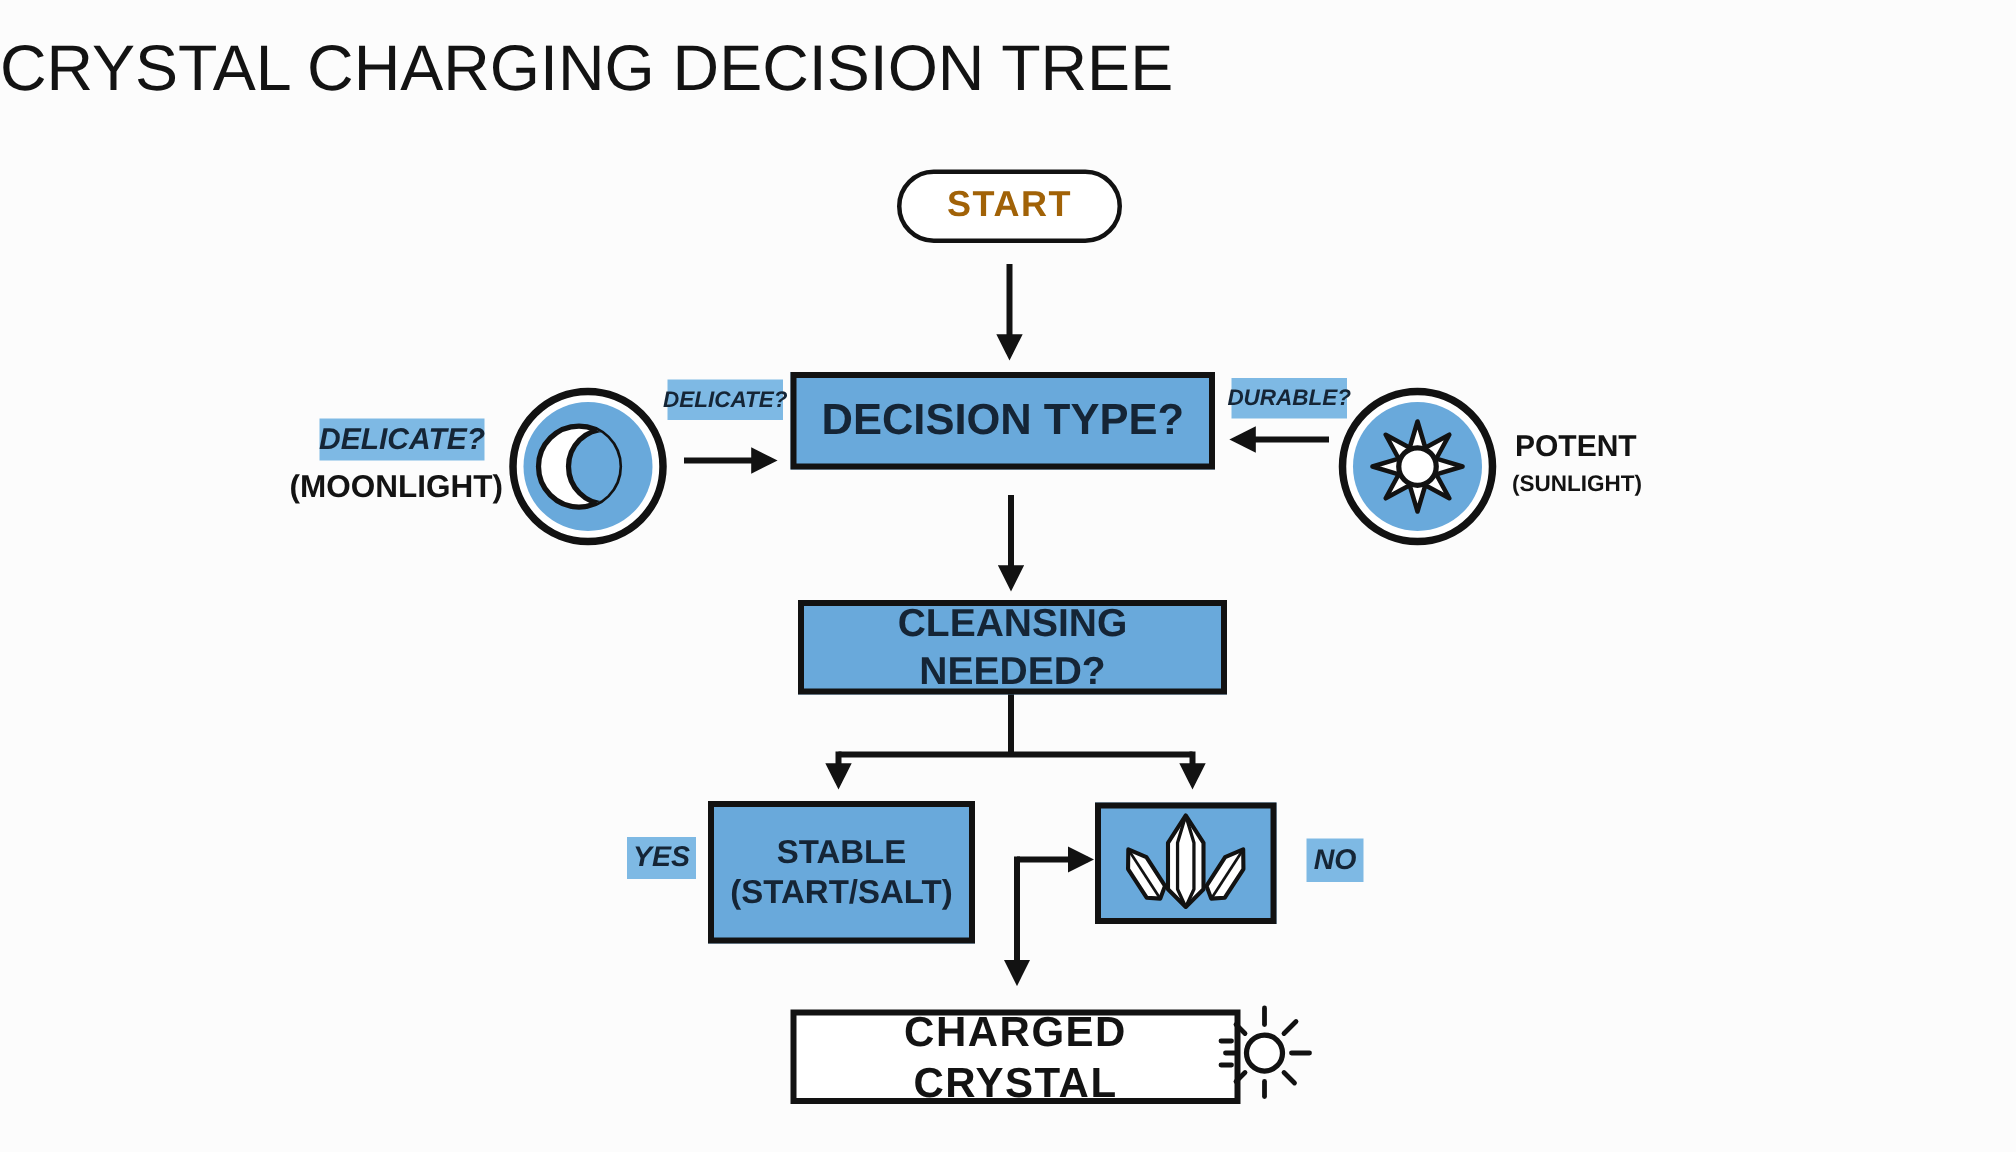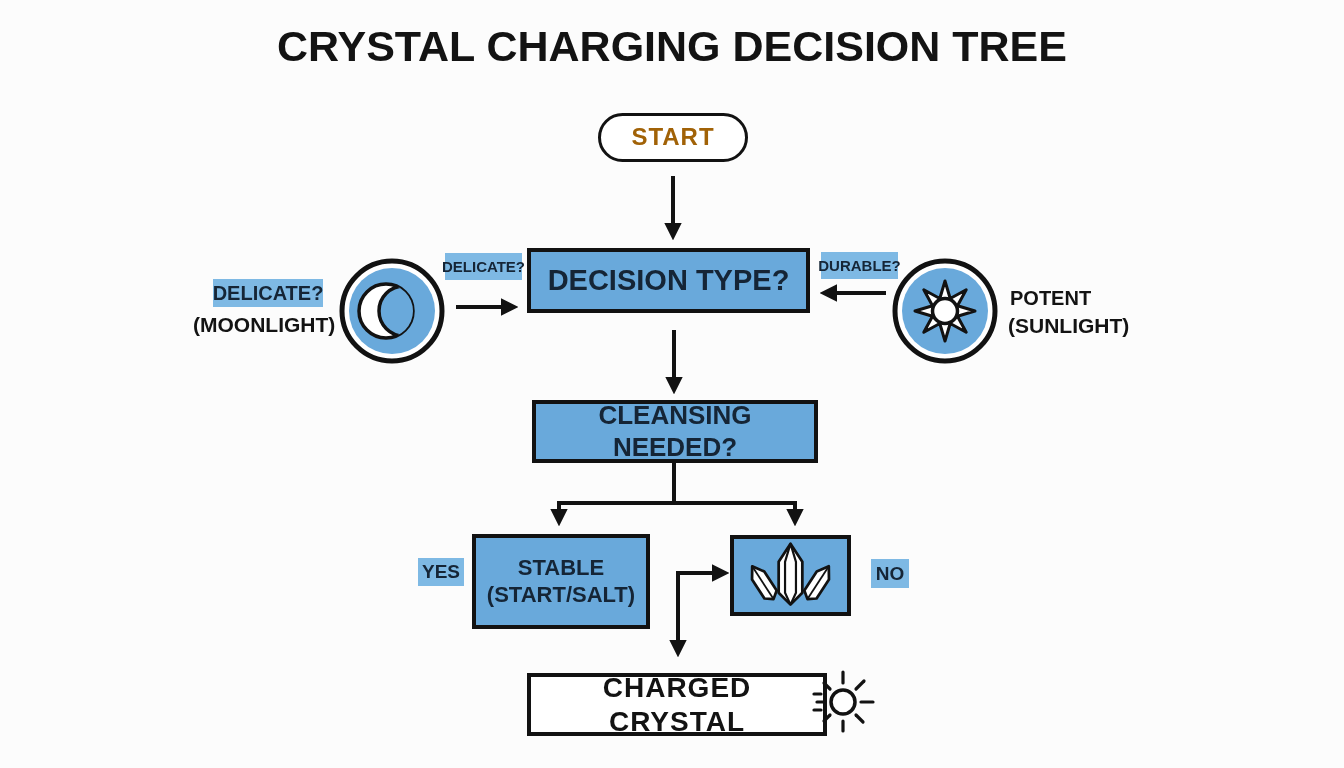--- a/index.html
+++ b/index.html
@@ -2,55 +2,55 @@
 <html><head>
 <meta charset="utf-8">
 <style>
   html,body { margin:0; padding:0; background:#e8e8e8; }
   .stage {
     position:relative; width:1344px; height:768px; overflow:hidden;
     background:#fcfcfc; font-family:"Liberation Sans","DejaVu Sans",sans-serif;
     color:#141414;
   }
   .title {
-    position:absolute; top:22px; left:0; right:0; text-align:center;
-    font-size:43px; font-weight:bold; letter-spacing:0px; color:#131313;
+    position:absolute; top:22px; left:0; right:0; 
+    font-size:43px; font-weight:normal; letter-spacing:0px; color:#131313;
   }
   .connectors { position:absolute; left:0; top:0; pointer-events:none; }
   .node {
     position:absolute; box-sizing:border-box; display:flex; flex-direction:column;
     align-items:center; justify-content:center; text-align:center;
     border:4px solid #121212; font-weight:bold; color:#152536; line-height:1.2;
   }
   .blue  { background:#69A9DB; }
   .white { background:#ffffff; }
   .node-start {
     left:598px; top:113px; width:150px; height:49px; border-radius:27px;
     border-width:3.5px; font-size:24px; color:#a16207; letter-spacing:1px;
   }
   .node-crystal-type { left:527px; top:248px; width:283px; height:65px; font-size:29px; }
   .node-cleansing    { left:532px; top:400px; width:286px; height:63px; font-size:26px; }
   .node-stable       { left:472px; top:534px; width:178px; height:95px; font-size:22px; }
   .node-crystal-box  { left:730px; top:535px; width:121px; height:81px; }
   .node-charged      { left:527px; top:673px; width:300px; height:63px; font-size:28px; color:#131313; letter-spacing:1px; }
   .chip {
     position:absolute; box-sizing:border-box; background:#7EB9E4; color:#152536;
-    font-weight:bold; display:flex; align-items:center; justify-content:center;
+    font-weight:bold; display:flex; align-items:center; justify-content:center;font-style:italic;
   }
   .chip-delicate-edge { left:445px; top:253px; width:77px;  height:27px; font-size:15px; }
   .chip-durable-edge  { left:821px; top:252px; width:77px;  height:27px; font-size:15px; }
   .chip-yes           { left:418px; top:558px; width:46px;  height:28px; font-size:19px; }
   .chip-no            { left:871px; top:559px; width:38px;  height:29px; font-size:19px; }
   .chip-delicate-side { left:213px; top:279px; width:110px; height:28px; font-size:20px; }
   .side-text {
     position:absolute; font-weight:bold; font-size:20px; color:#131313; text-align:left;
   }
   .txt-moonlight { left:193px;  top:313px; width:150px; font-size:21px; }
   .txt-potent    { left:1010px; top:287px; width:115px; }
-  .txt-sunlight  { left:1008px; top:314px; width:120px; font-size:21px; }
+  .txt-sunlight  { left:1008px; top:314px; width:120px; font-size:15px; }
   .orb { position:absolute; width:110px; height:110px; }
   .orb-moon { left:337px; top:256px; }
   .orb-sun  { left:890px; top:256px; }
   .sparkle  { position:absolute; left:808px; top:667px; width:70px; height:70px; }
 </style>
 </head>
 <body>
 
 <div class="stage">
 

